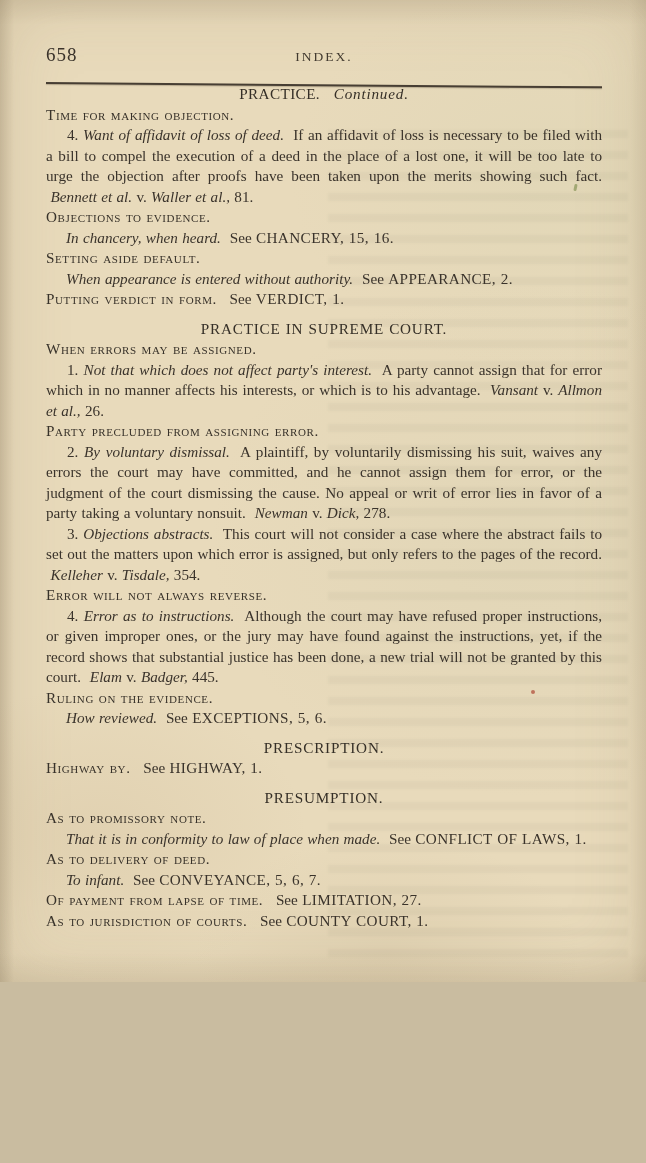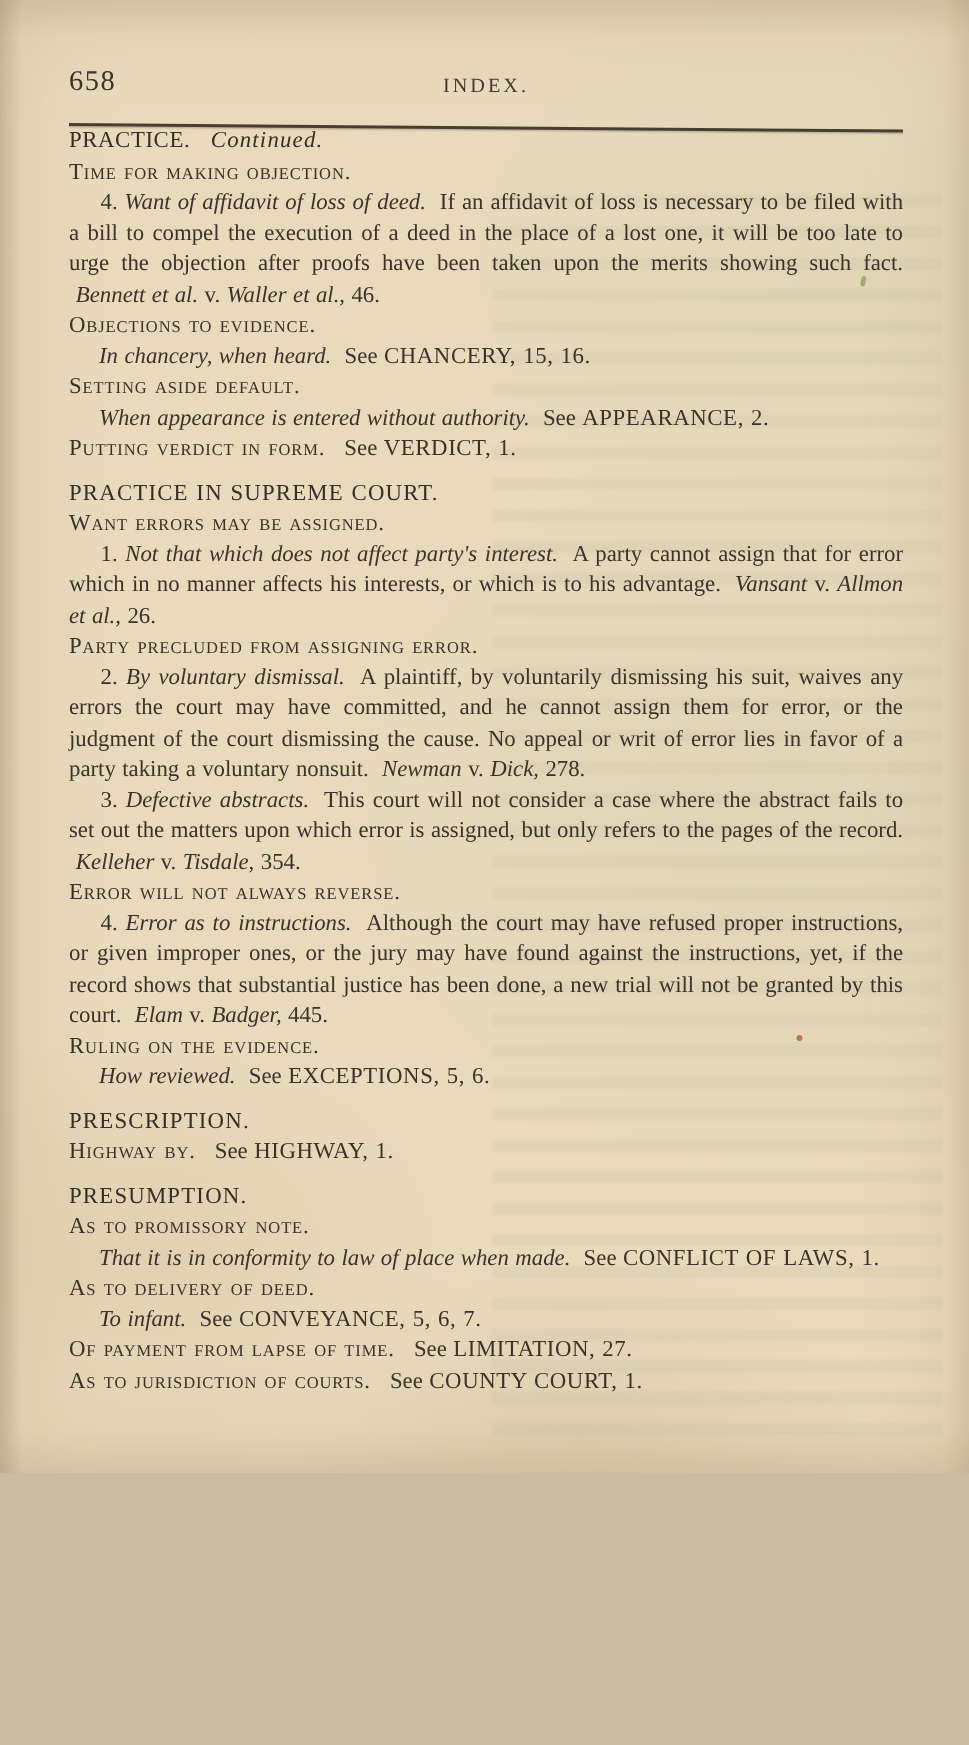--- a/index.html
+++ b/index.html
@@ -36,21 +36,21 @@
     position:absolute;left:50%;top:5px;transform:translateX(-50%);
     font-size:13.5px;letter-spacing:2px;font-weight:normal;color:#423a30;
   }
   .rule{
     margin-top:16px;height:2px;background:#48three;background:#473e33;
     transform:rotate(0.45deg);transform-origin:left center;
     box-shadow:0 1px 1px rgba(70,60,45,.25);
   }
   .content{margin-top:0;}
   .content p{margin:0;line-height:20.5px;font-size:15.2px;word-spacing:.5px;}
-  .h1{font-size:16.5px;line-height:21px;letter-spacing:.8px;color:#352f27;}
+  .h1{font-size:16.5px;line-height:21px;letter-spacing:.8px;color:#352f27;text-align:center;}
   .mt-first{margin-top:10px;}
   .mt-h1{margin-top:9px !important;}
   .mt-sc{margin-top:5px;font-family:Liberation Serif, serif;}
   .mt-e{margin-top:2px;}
   .mt-e3{margin-top:6px;}
   .sc{font-variant:small-caps;letter-spacing:.6px;color:#38322a;}
   .subhead{margin-left:18px;}
   .entry{margin-left:29px;text-indent:21px;text-align:justify;}
   .refline{margin-left:27px;text-indent:20px;text-align:justify;}
   .it{font-style:italic;}
@@ -89,21 +89,21 @@
 
       <p class="sc subhead mt-sc">Time for making objection.</p>
 
       <p class="entry mt-e">
         <span>4.</span>
         <span class="it">Want of affidavit of loss of deed.</span>
         <span class="cgap">If an affidavit of loss is necessary to be filed with a bill to compel the execution of a deed in the place of a lost one, it will be too late to urge the objection after proofs have been taken upon the merits showing such fact.</span>
         <span class="it cgap">Bennett et al.</span>
         <span>v.</span>
         <span class="it">Waller et al.,</span>
-        <span>46.</span>
+        <span>81.</span>
       </p>
 
       <p class="sc subhead mt-sc">Objections to evidence.</p>
       <p class="refline mt-e">
         <span class="it">In chancery, when heard.</span>
         <span class="cgap">See</span>
         <span class="caps">CHANCERY, 15, 16.</span>
       </p>
 
       <p class="sc subhead mt-sc">Setting aside default.</p>
@@ -114,21 +114,21 @@
       </p>
 
       <p class="subhead mt-sc">
         <span class="sc">Putting verdict in form.</span>
         <span class="gap2">See</span>
         <span class="caps">VERDICT, 1.</span>
       </p>
 
       <p class="h1 mt-h1">PRACTICE IN SUPREME COURT.</p>
 
-      <p class="sc subhead mt-sc">Want errors may be assigned.</p>
+      <p class="sc subhead mt-sc">When errors may be assigned.</p>
       <p class="entry mt-e">
         <span>1.</span>
         <span class="it">Not that which does not affect party's interest.</span>
         <span class="cgap">A party cannot assign that for error which in no manner affects his interests, or which is to his advantage.</span>
         <span class="it cgap">Vansant</span>
         <span>v.</span>
         <span class="it">Allmon et al.,</span>
         <span>26.</span>
       </p>
 
@@ -138,21 +138,21 @@
         <span class="it">By voluntary dismissal.</span>
         <span class="cgap">A plaintiff, by voluntarily dismissing his suit, waives any errors the court may have committed, and he cannot assign them for error, or the judgment of the court dismissing the cause.  No appeal or writ of error lies in favor of a party taking a voluntary nonsuit.</span>
         <span class="it cgap">Newman</span>
         <span>v.</span>
         <span class="it">Dick,</span>
         <span>278.</span>
       </p>
 
       <p class="entry mt-e3">
         <span>3.</span>
-        <span class="it">Defective abstracts.</span>
+        <span class="it">Objections abstracts.</span>
         <span class="cgap">This court will not consider a case where the abstract fails to set out the matters upon which error is assigned, but only refers to the pages of the record.</span>
         <span class="it cgap">Kelleher</span>
         <span>v.</span>
         <span class="it">Tisdale,</span>
         <span>354.</span>
       </p>
 
       <p class="sc subhead mt-sc">Error will not always reverse.</p>
       <p class="entry mt-e">
         <span>4.</span>

